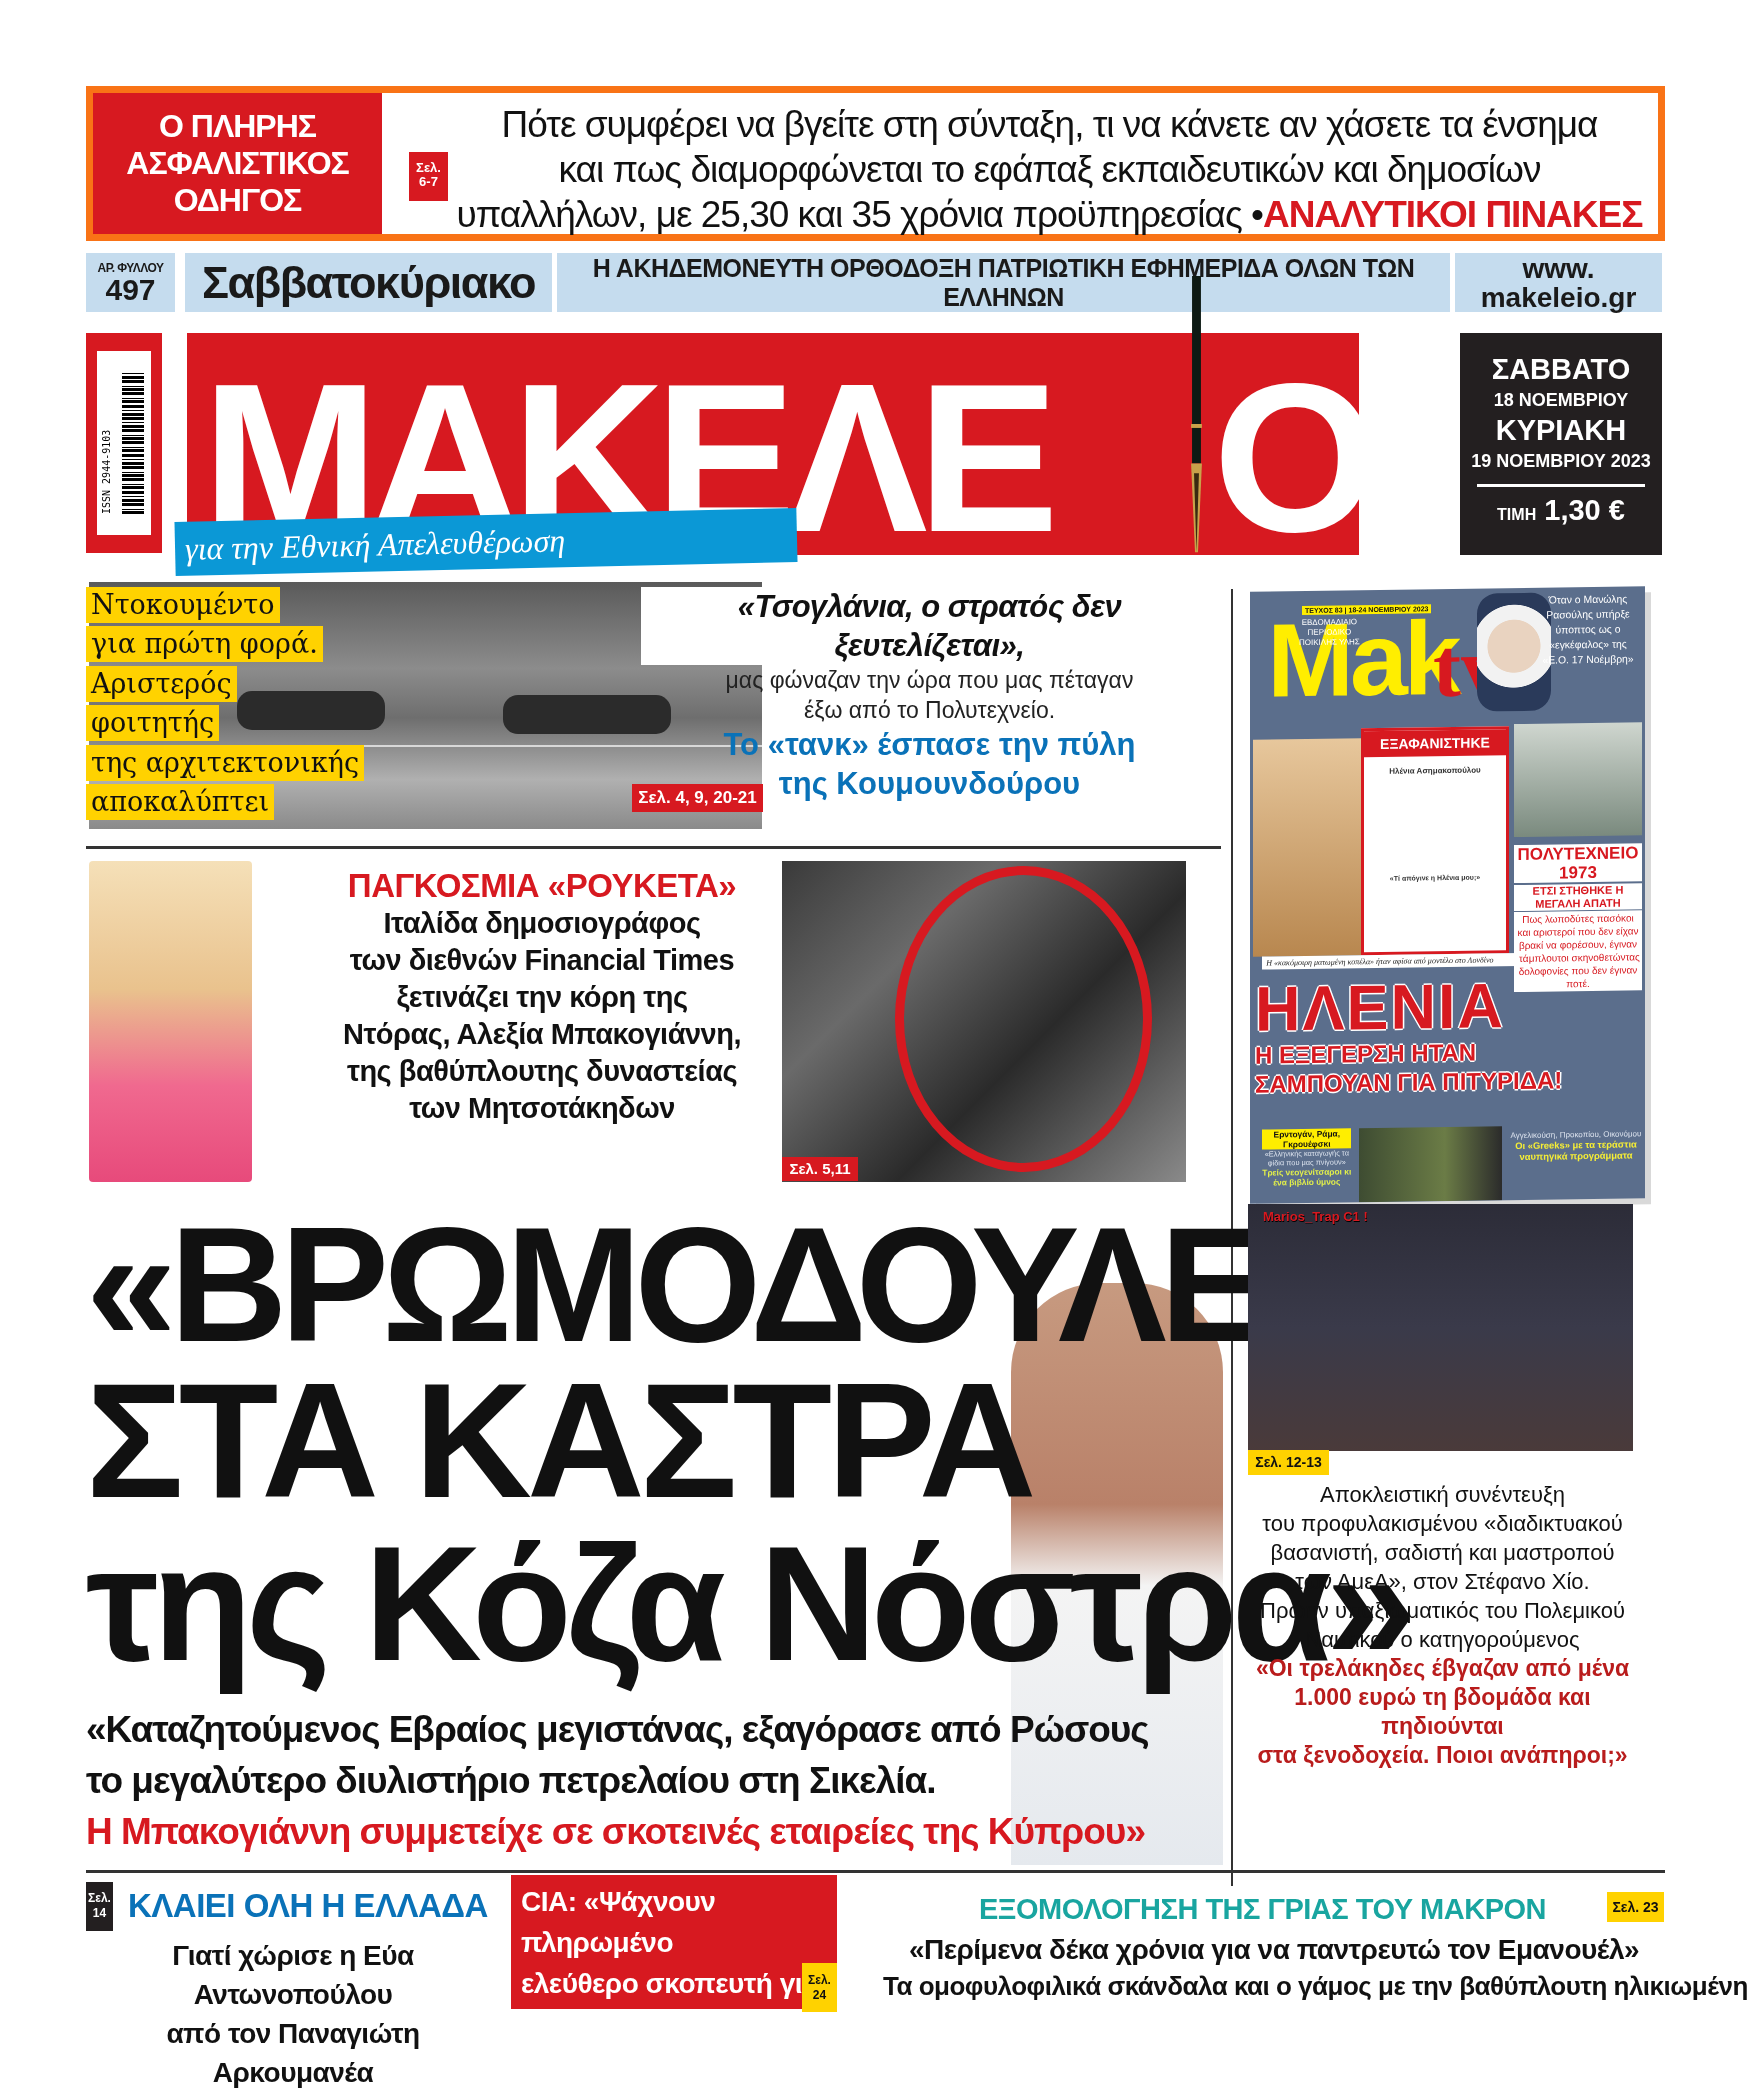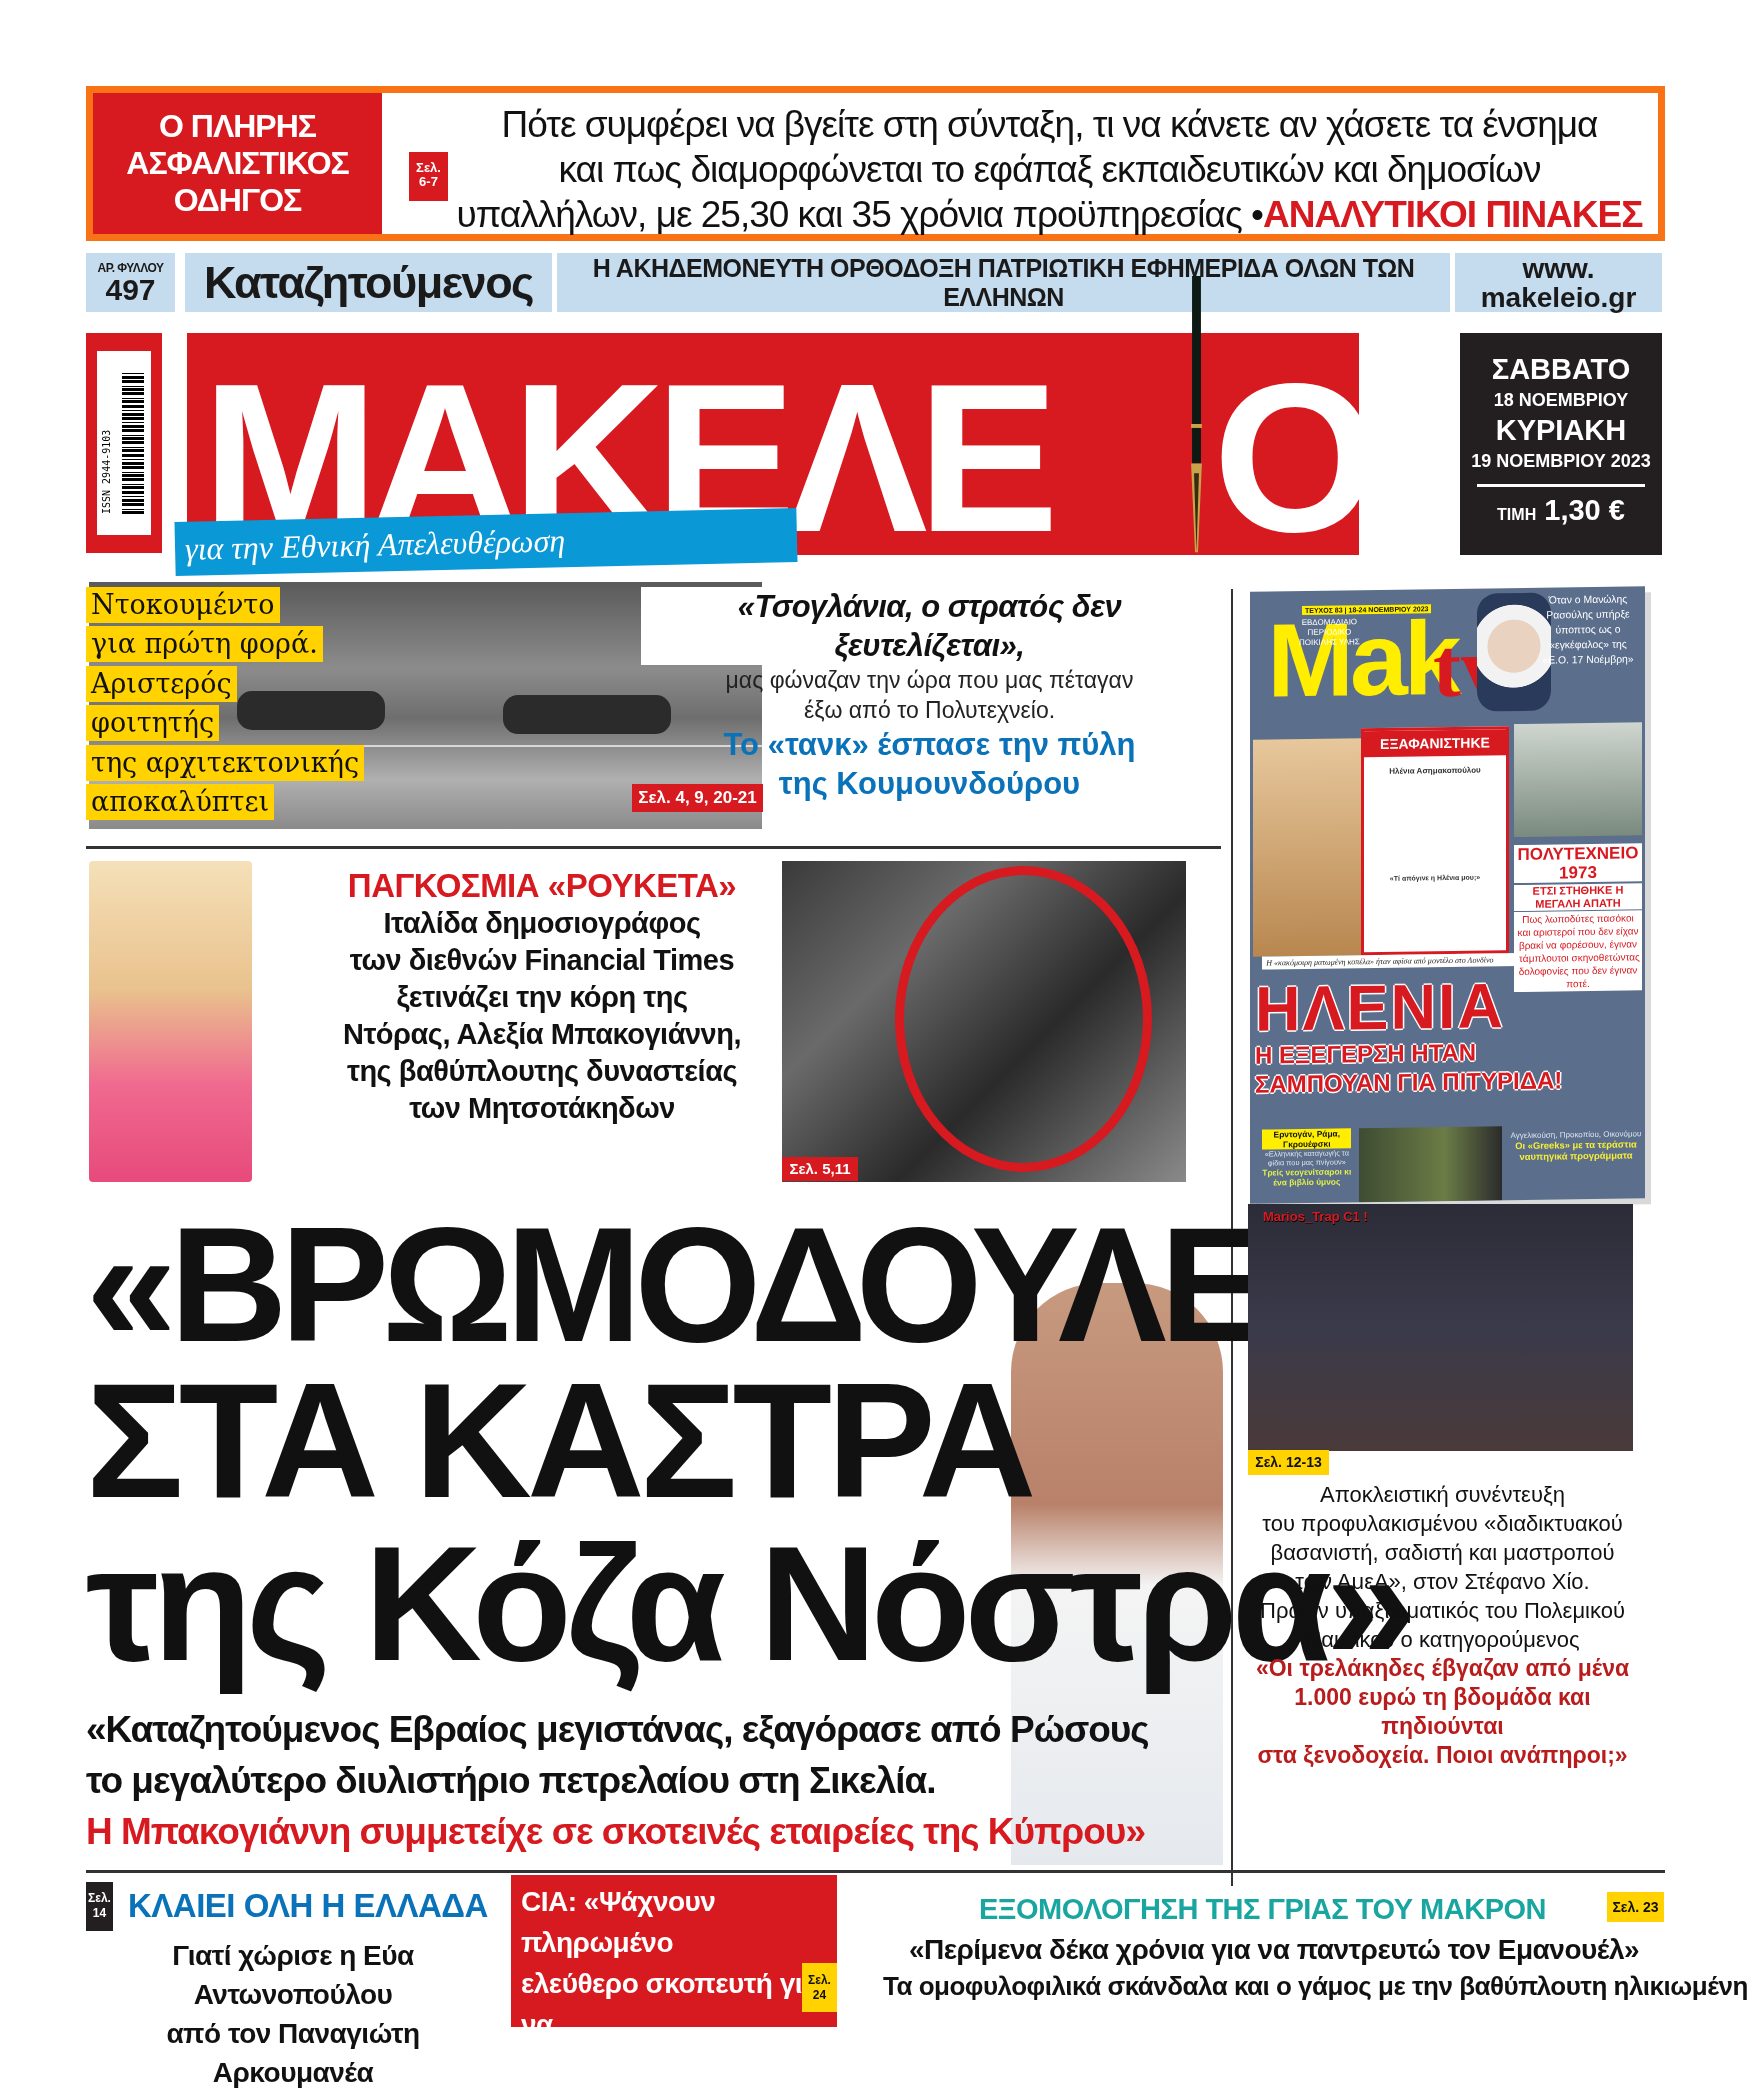--- a/index.html
+++ b/index.html
@@ -113,21 +113,21 @@
   #torture-photo .handle { position: absolute; left: 15px; top: 5px; color: #d71920; font-weight: bold; font-size: 13px; text-shadow: 0.5px 0.5px #000; }
   #torture-pages { left: 1248px; top: 1450px; width: 81px; height: 25px; background: #ffd200; color: #111; font-weight: bold; font-size: 14px; line-height: 25px; text-align: center; }
   #interview-text { left: 1250px; top: 1480px; width: 385px; text-align: center; }
   #interview-text .body { font-size: 22px; line-height: 29px; color: #111; }
   #interview-text .blue { font-size: 23px; line-height: 29px; color: #b91c1c; font-weight: bold; }
 
   
   #b1-tag { left: 86px; top: 1882px; width: 27px; height: 49px; background: #231f20; color: #fff; font-weight: bold; font-size: 12px; line-height: 15px; text-align: center; padding-top: 9px; }
   #b1-title { left: 128px; top: 1887px; font-size: 33px; font-weight: bold; color: #0a72b8; letter-spacing: -0.5px; }
   #b1-text { left: 86px; top: 1936px; width: 414px; text-align: center; font-size: 28px; font-weight: bold; line-height: 39px; color: #111; letter-spacing: -0.5px; }
-  #b2-box { left: 511px; top: 1875px; width: 326px; height: 152px; background: #d71920; color: #fff; font-weight: bold; font-size: 28px; line-height: 41px; padding: 6px 10px; letter-spacing: -0.5px; }
+  #b2-box { left: 511px; top: 1875px; width: 326px; height: 134px; background: #d71920; color: #fff; font-weight: bold; font-size: 28px; line-height: 41px; padding: 6px 10px; letter-spacing: -0.5px; }
   #b2-pages { left: 802px; top: 1963px; width: 35px; height: 49px; background: #ffd200; color: #111; font-weight: bold; font-size: 12px; line-height: 15px; text-align: center; padding-top: 10px; }
   #b3-title { left: 979px; top: 1893px; font-size: 29px; font-weight: bold; color: #19a5a0; letter-spacing: -0.5px; }
   #b3-pages { left: 1607px; top: 1892px; width: 57px; height: 30px; background: #ffd200; color: #111; font-weight: bold; font-size: 14px; line-height: 30px; text-align: center; }
   #b3-text { left: 883px; top: 1931px; width: 782px; text-align: center; font-weight: bold; color: #111; letter-spacing: -0.5px; }
   #b3-text .l1 { font-size: 28px; line-height: 37px; }
   #b3-text .l2 { font-size: 26px; line-height: 37px; white-space: nowrap; }
 </style>
 </head>
 <body>
 
@@ -142,21 +142,21 @@
     <div>Πότε συμφέρει να βγείτε στη σύνταξη, τι να κάνετε αν χάσετε τα ένσημα</div>
     <div>και πως διαμορφώνεται το εφάπαξ εκπαιδευτικών και δημοσίων</div>
     <div><span>υπαλλήλων, με 25,30 και 35 χρόνια προϋπηρεσίας •</span><span class="red">ΑΝΑΛΥΤΙΚΟΙ ΠΙΝΑΚΕΣ</span></div>
   </div>
 </div>
 
 <div id="issue-cell" class="abs info-cell">
   <div class="lbl">ΑΡ. ΦΥΛΛΟΥ</div>
   <div class="num">497</div>
 </div>
-<div id="edition-cell" class="abs info-cell">Καταζητούμενος</div>
+<div id="edition-cell" class="abs info-cell">Σαββατοκύριακο</div>
 <div id="tagline-cell" class="abs info-cell">Η ΑΚΗΔΕΜΟΝΕΥΤΗ ΟΡΘΟΔΟΞΗ ΠΑΤΡΙΩΤΙΚΗ ΕΦΗΜΕΡΙΔΑ ΟΛΩΝ ΤΩΝ ΕΛΛΗΝΩΝ</div>
 <div id="site-cell" class="abs info-cell">
   <div>www.</div>
   <div>makeleio.gr</div>
 </div>
 
 <div id="barcode-box" class="abs">
   <div class="inner">
     <div class="bars"></div>
     <div class="issn">ISSN 2944-9103</div>

